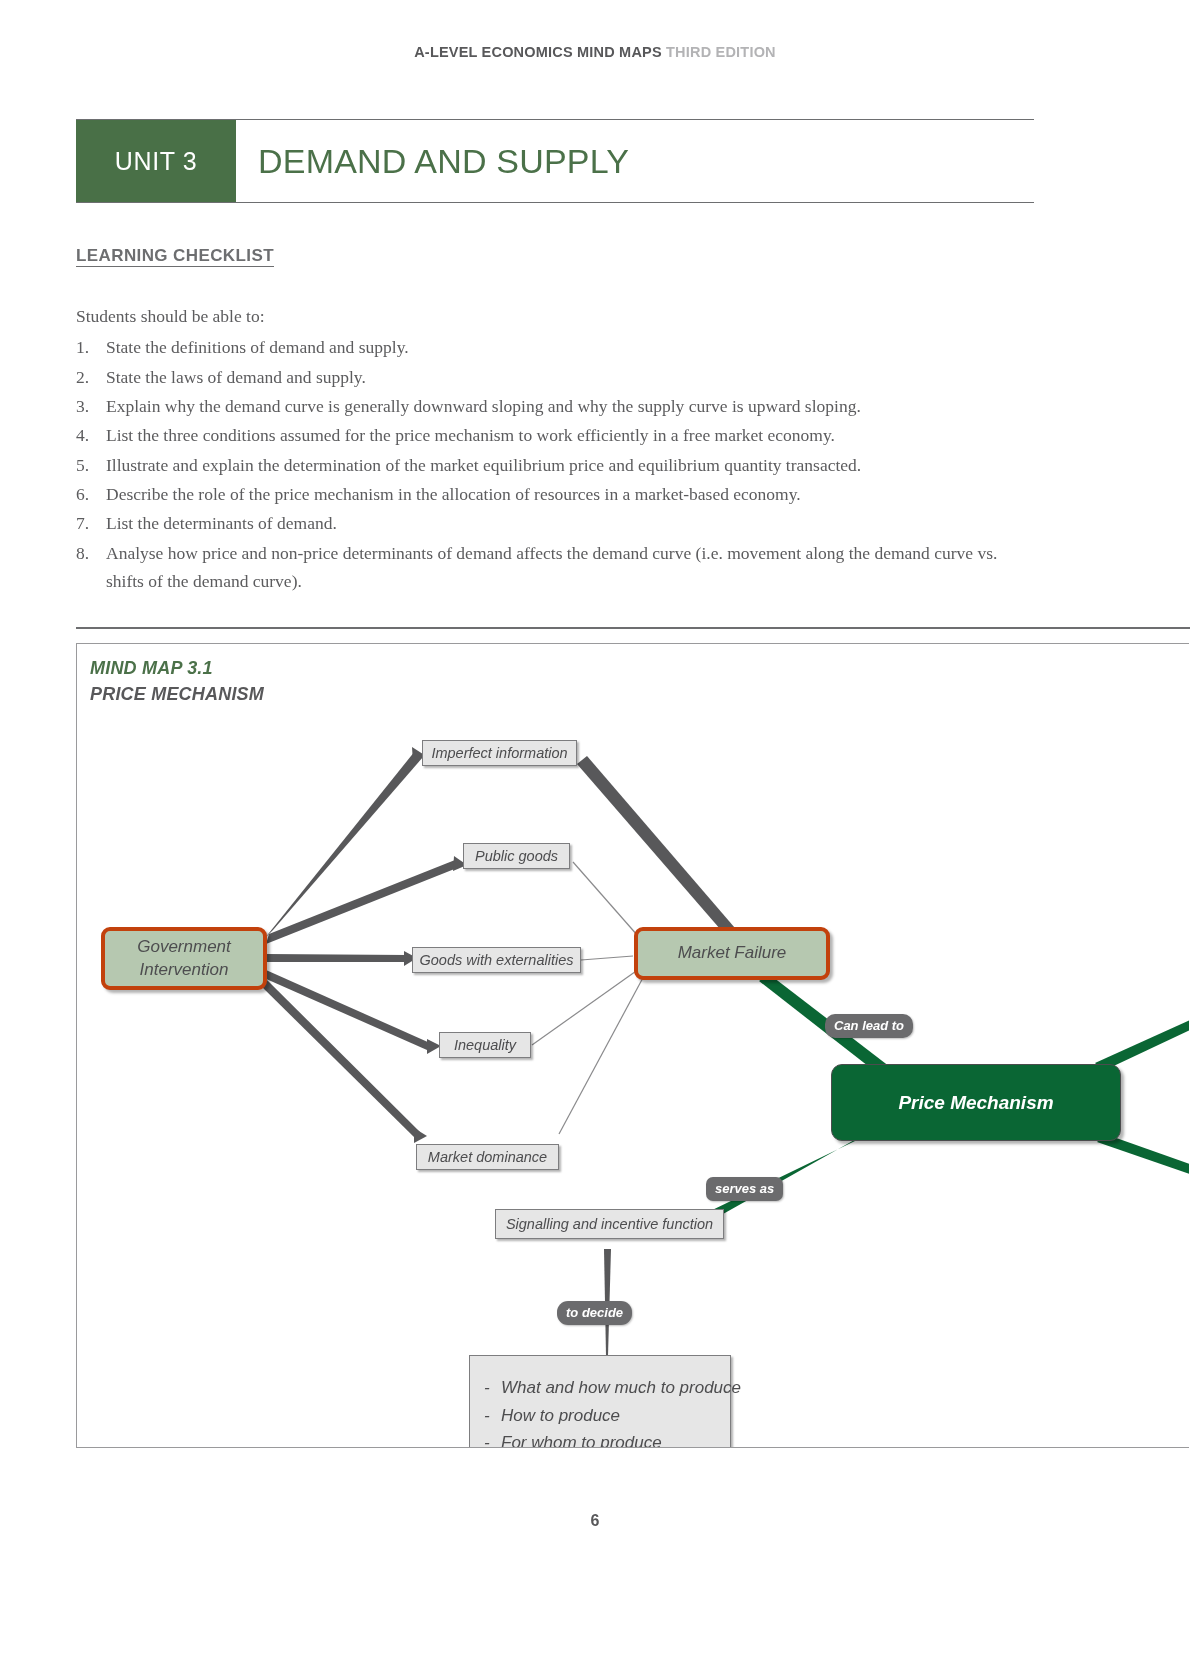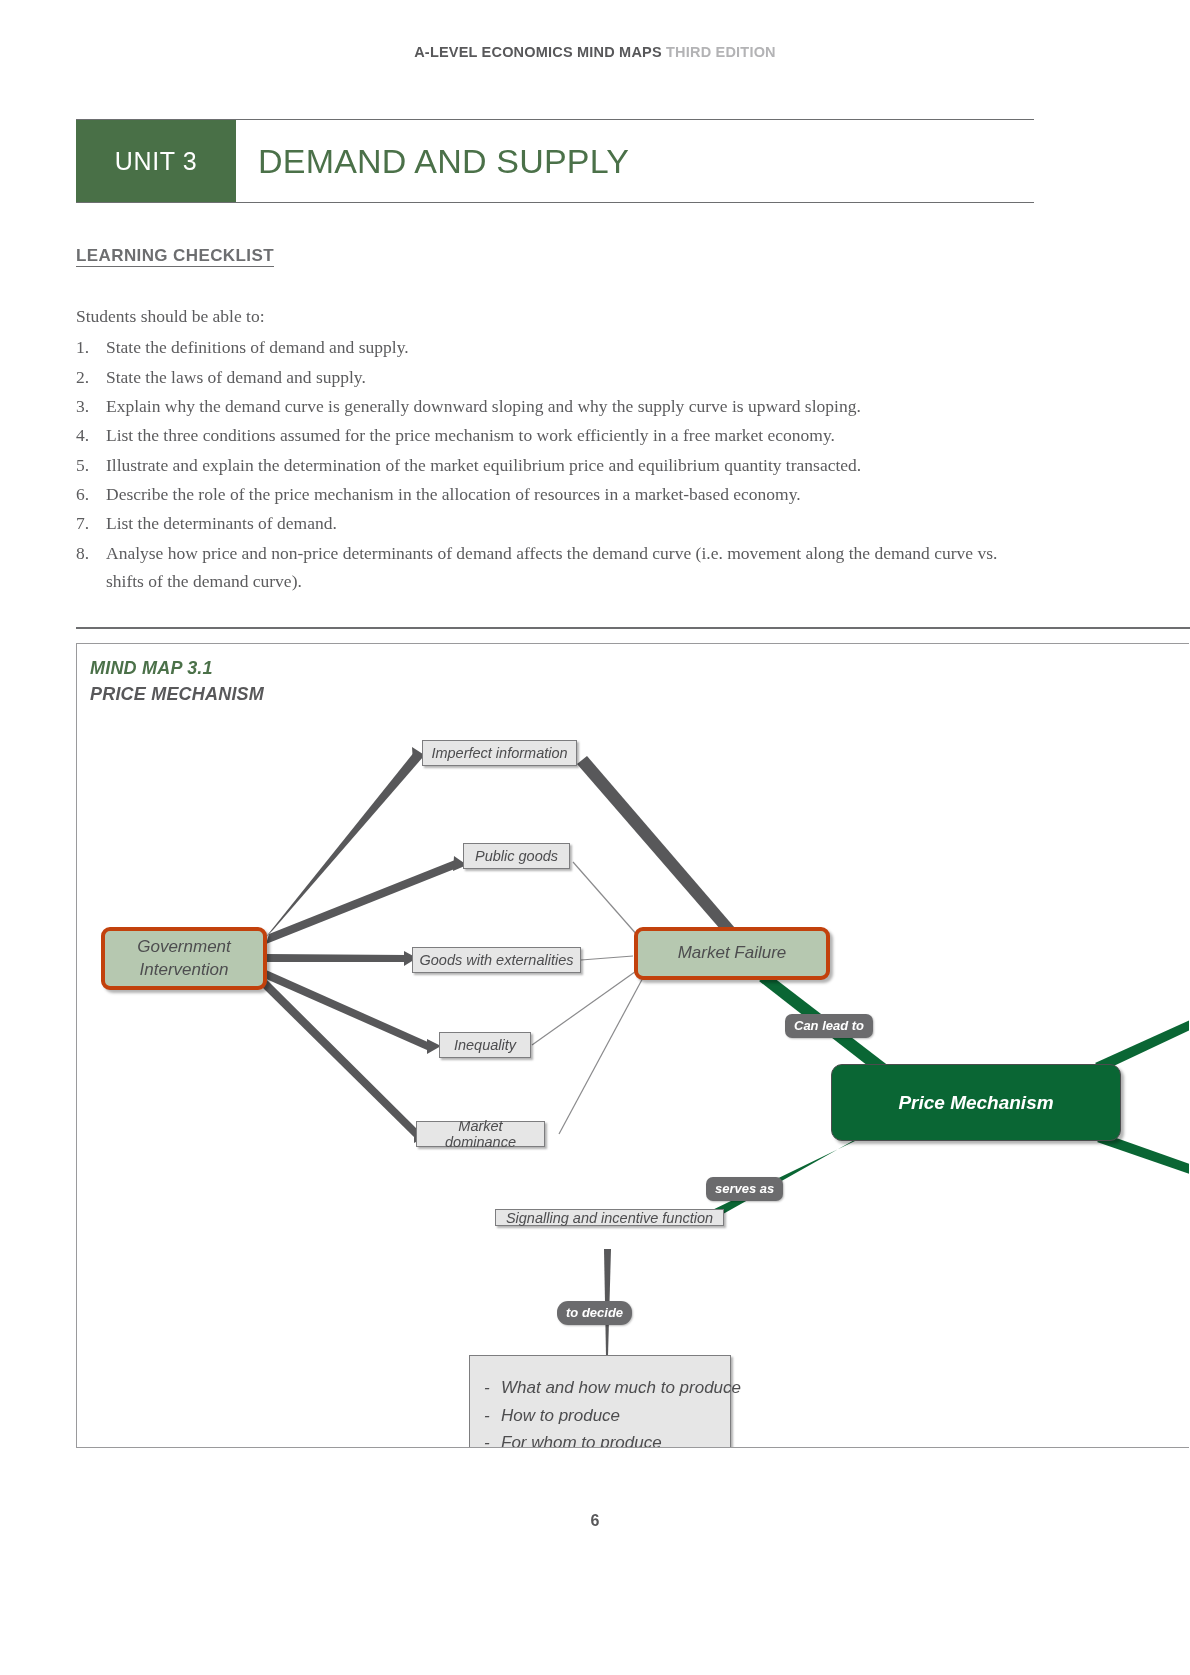--- a/index.html
+++ b/index.html
@@ -332,41 +332,41 @@
     </div>
 
     <div class="node node-plain" style="left:345px; top:96px; width:155px; height:26px;">Imperfect information</div>
 
     <div class="node node-plain" style="left:386px; top:199px; width:107px; height:26px;">Public goods</div>
 
     <div class="node node-plain" style="left:335px; top:303px; width:169px; height:26px;">Goods with externalities</div>
 
     <div class="node node-plain" style="left:362px; top:388px; width:92px; height:26px;">Inequality</div>
 
-    <div class="node node-plain" style="left:339px; top:477px; width:129px; height:26px;">Market dominance</div>
+    <div class="node node-plain" style="left:339px; top:500px; width:143px; height:26px;">Market dominance</div>
 
     <div class="node node-sage" style="left:557px; top:283px; width:196px; height:53px;">Market Failure</div>
 
     <div class="node node-green" style="left:754px; top:420px; width:290px; height:77px;">Price Mechanism</div>
 
-    <div class="node node-plain" style="left:418px; top:565px; width:229px; height:17px;">Signalling and incentive function</div>
+    <div class="node node-plain" style="left:418px; top:565px; width:229px; height:30px;">Signalling and incentive function</div>
 
     <div class="node node-list" style="left:392px; top:711px; width:262px;">
       <div class="li-row">
         <span class="li-dash">-</span><span>What and how much to produce</span>
       </div>
       <div class="li-row">
         <span class="li-dash">-</span><span>How to produce</span>
       </div>
       <div class="li-row">
         <span class="li-dash">-</span><span>For whom to produce</span>
       </div>
     </div>
 
-    <div class="pill" style="left:708px; top:370px;">Can lead to</div>
+    <div class="pill" style="left:748px; top:370px;border-radius:10px;">Can lead to</div>
 
     <div class="pill" style="left:629px; top:533px;">serves as</div>
 
     <div class="pill" style="left:480px; top:657px;border-radius:11px;">to decide</div>
 
   </div>
 </div>
 
 <div class="page-number">6</div>
 

